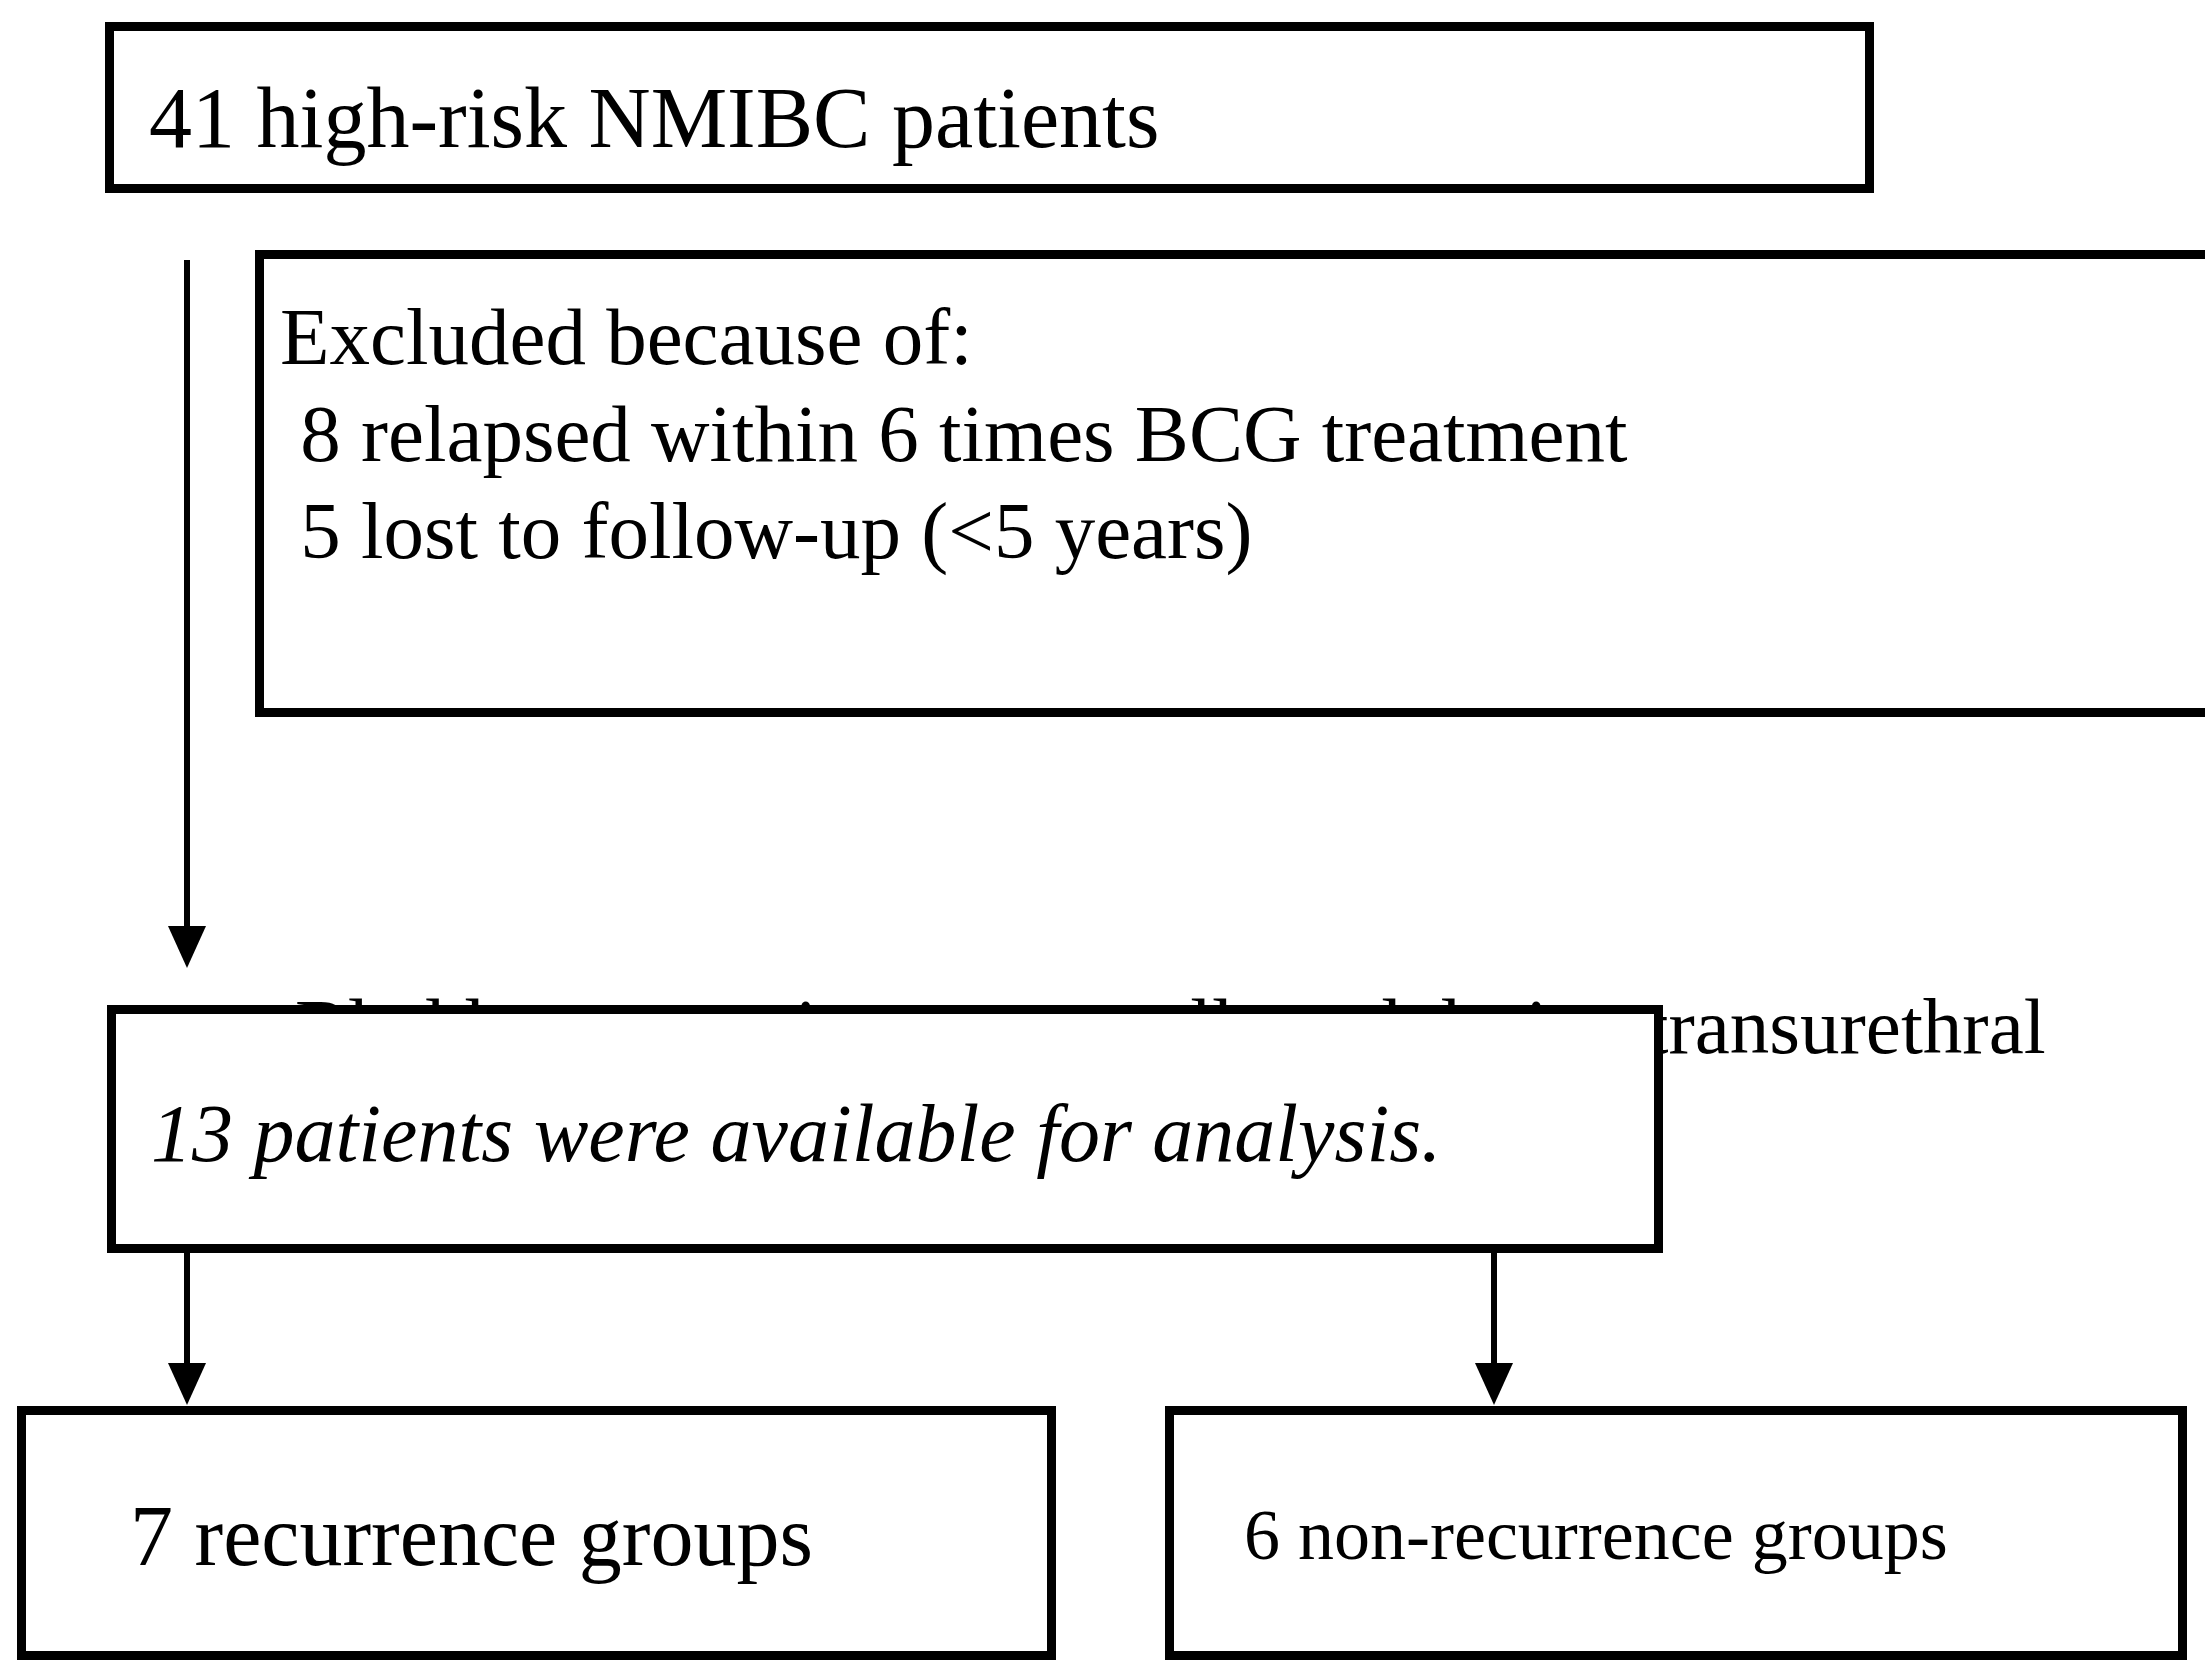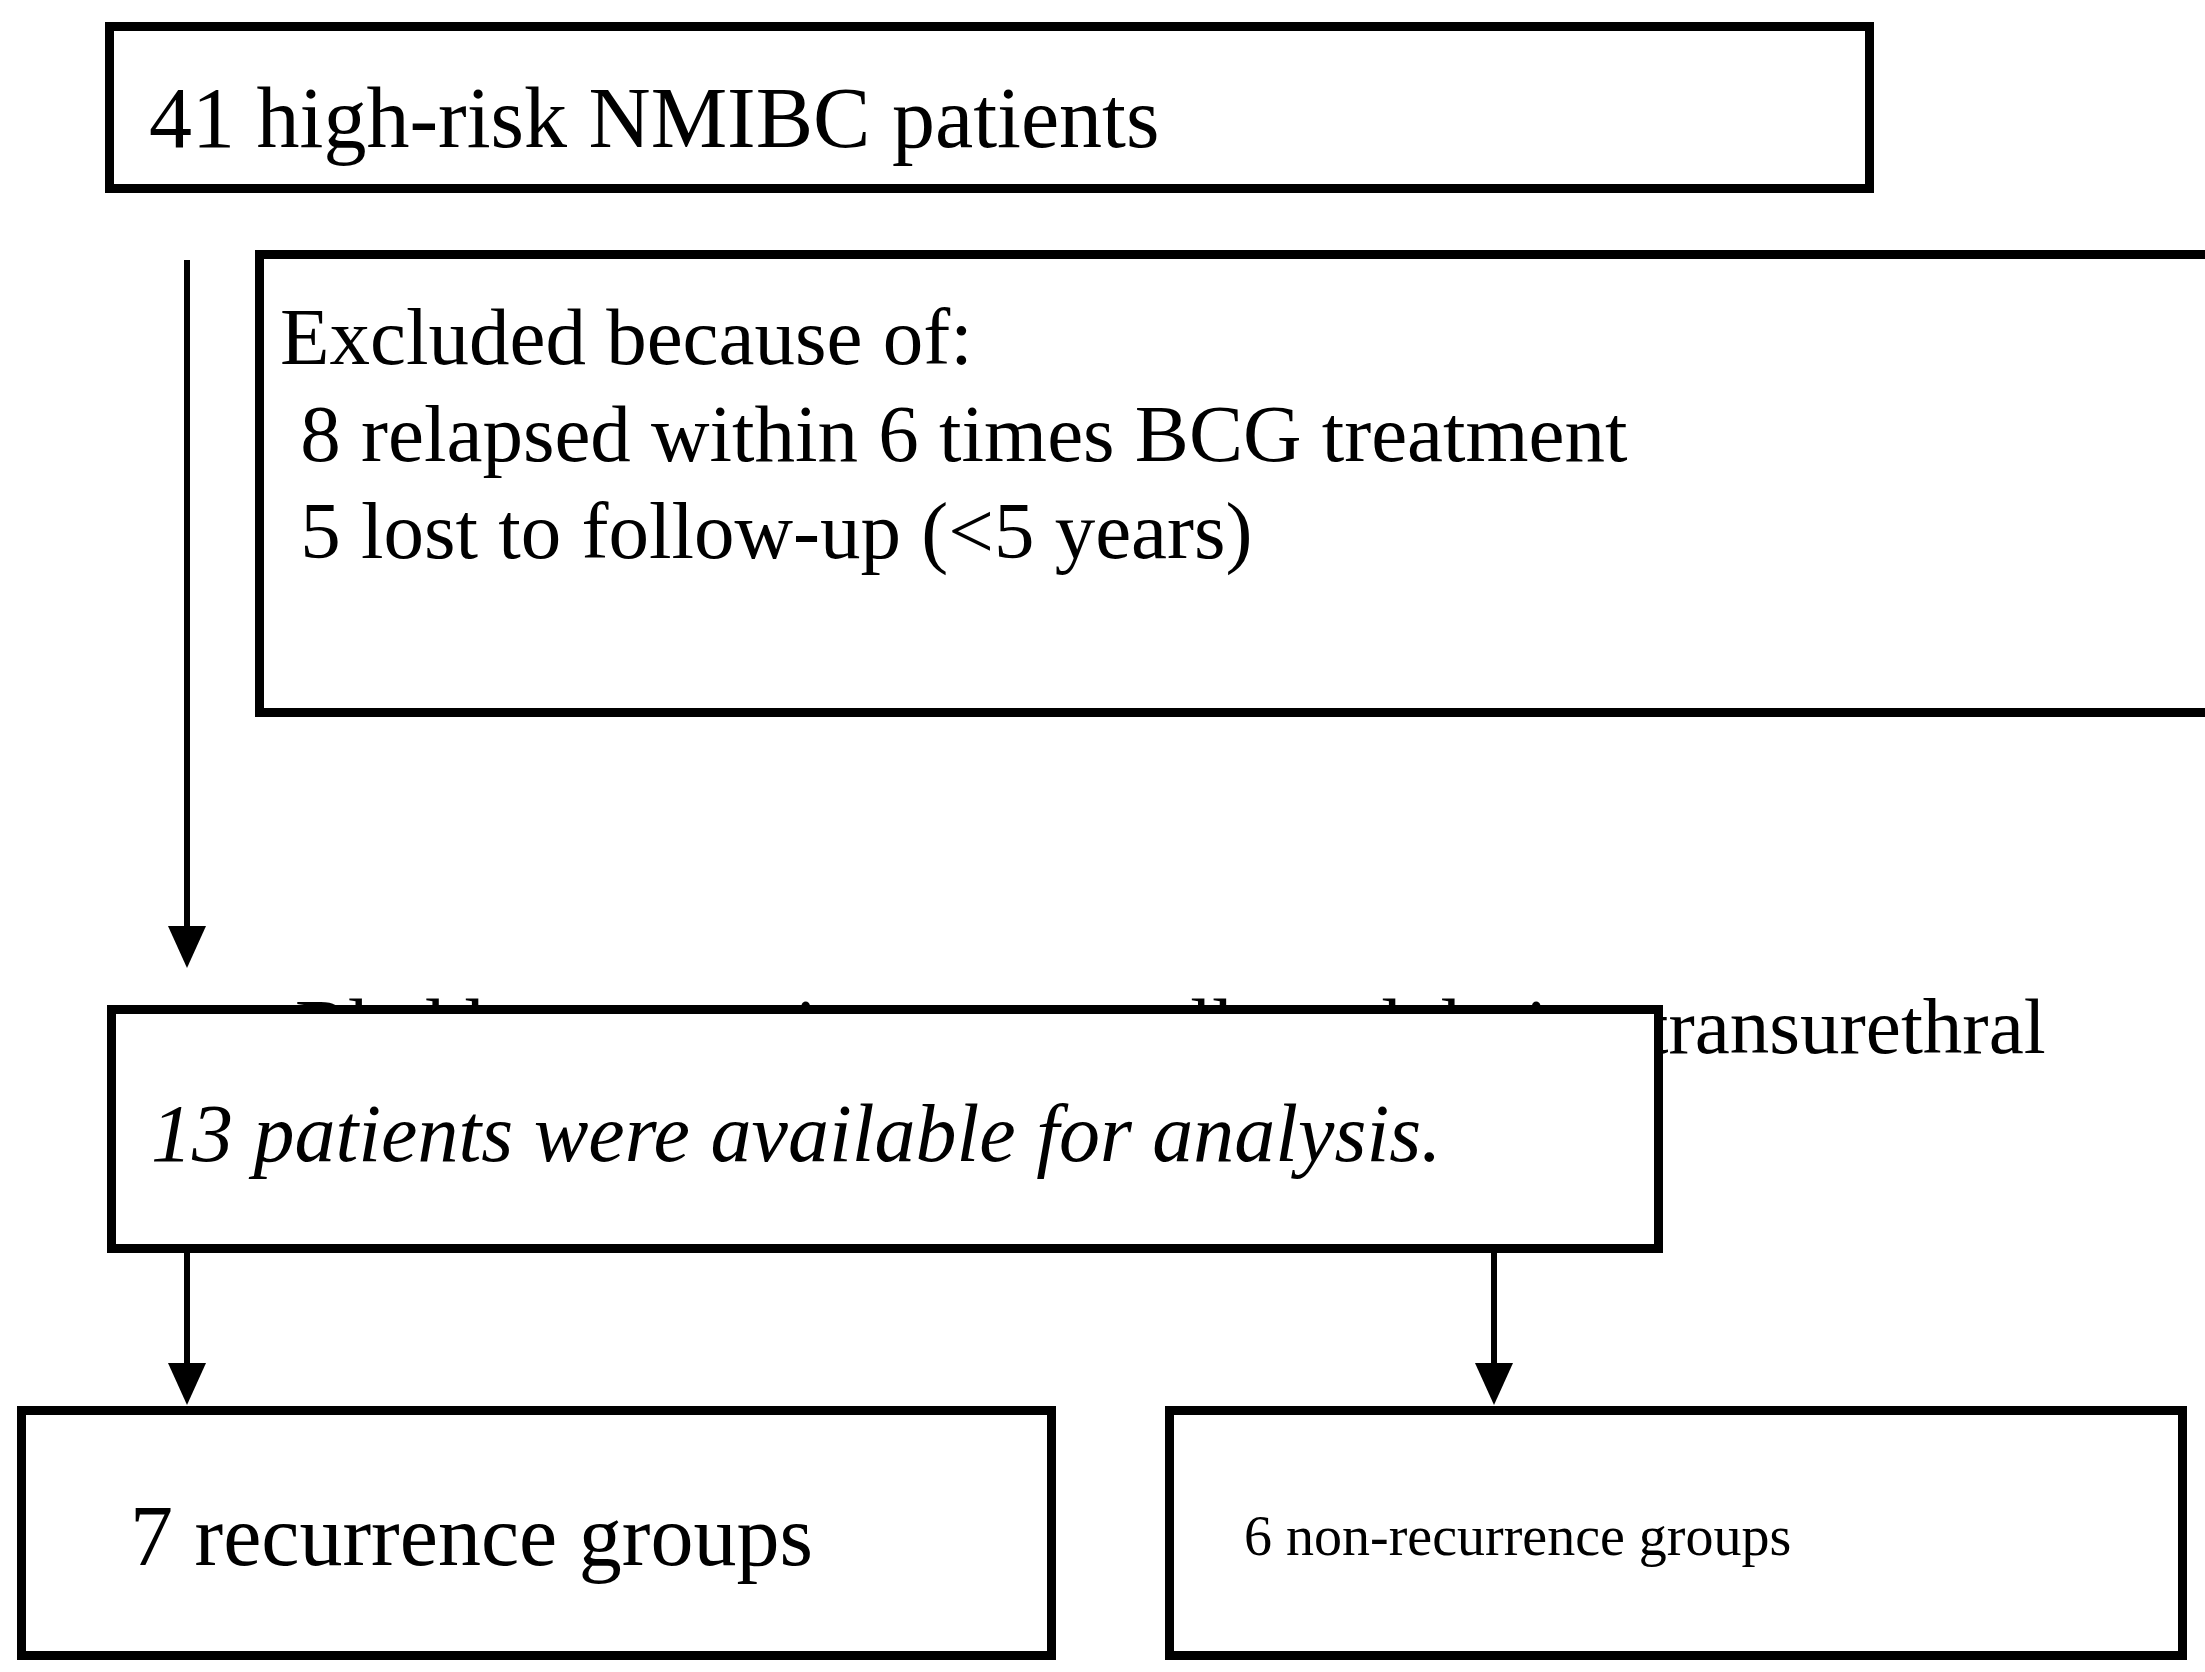--- a/index.html
+++ b/index.html
@@ -61,21 +61,21 @@
   .box-recurrence {
     left: 17px; top: 1406px;
     width: 1039px; height: 254px;
     padding-left: 104px; padding-top: 5.4px;
     font-size: 86px;
   }
   .box-nonrecurrence {
     left: 1165px; top: 1406px;
     width: 1022px; height: 254px;
     padding-left: 70px; padding-top: 5.4px;
-    font-size: 56px;
+    font-size: 72px;
   }
   .arrow {
     position: absolute;
     width: 0;
   }
   .arrow-line {
     width: 6.7px;
     margin-left: -3.4px;
     background: #000000;
   }

